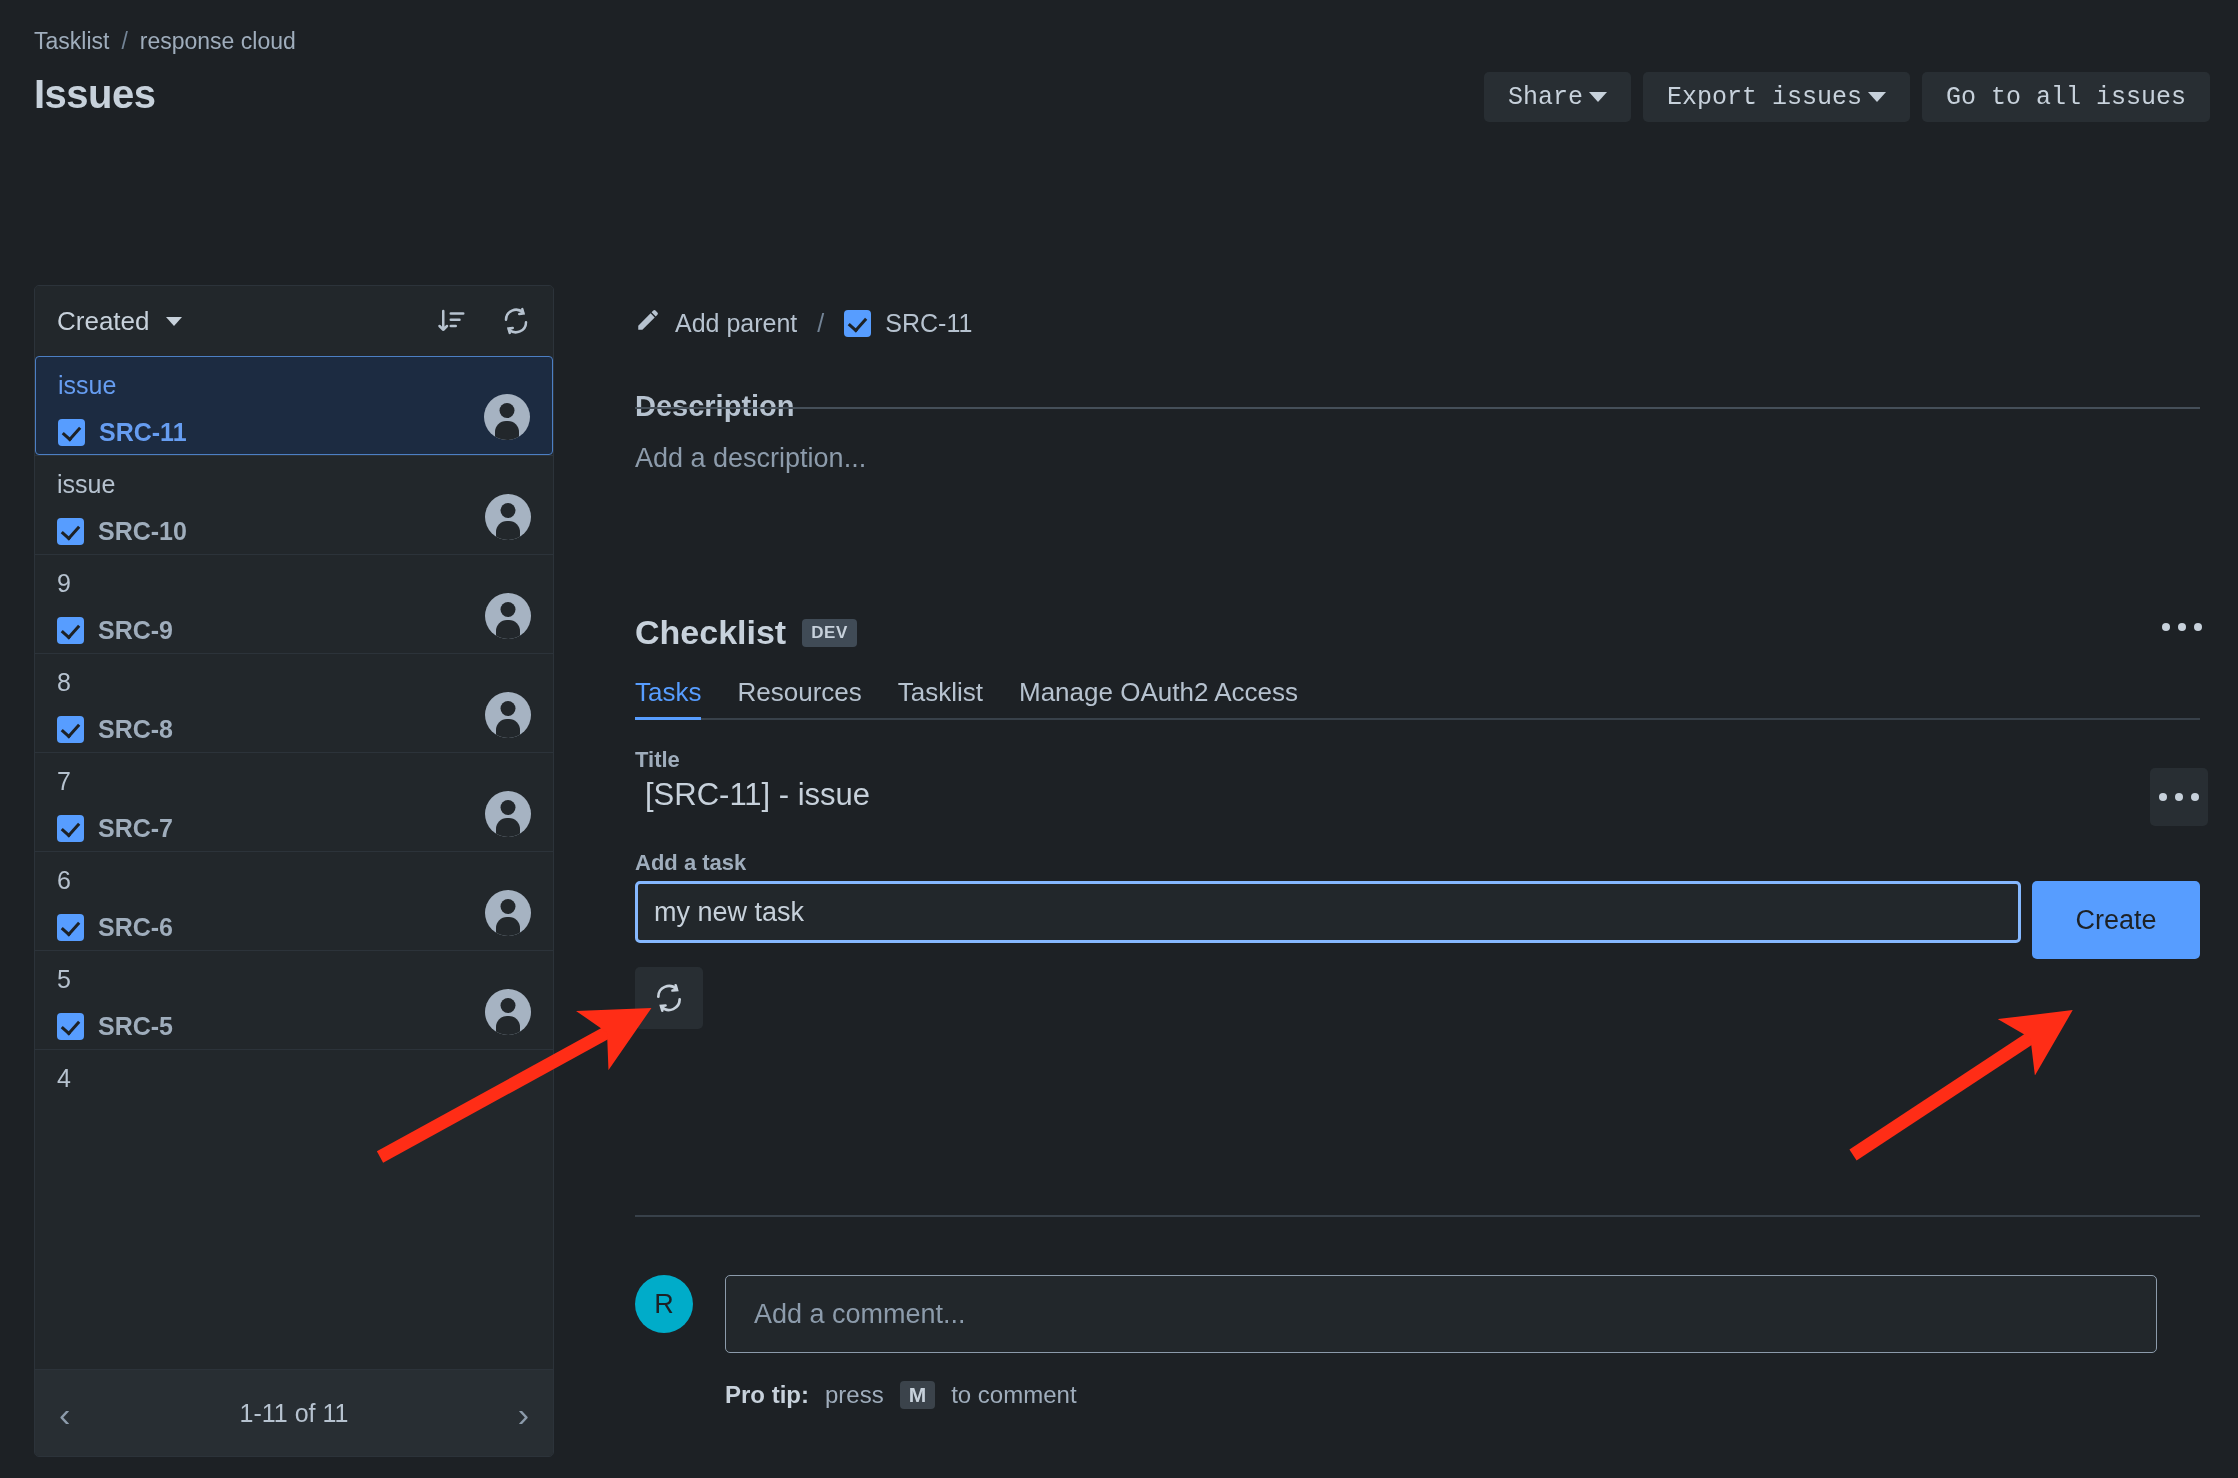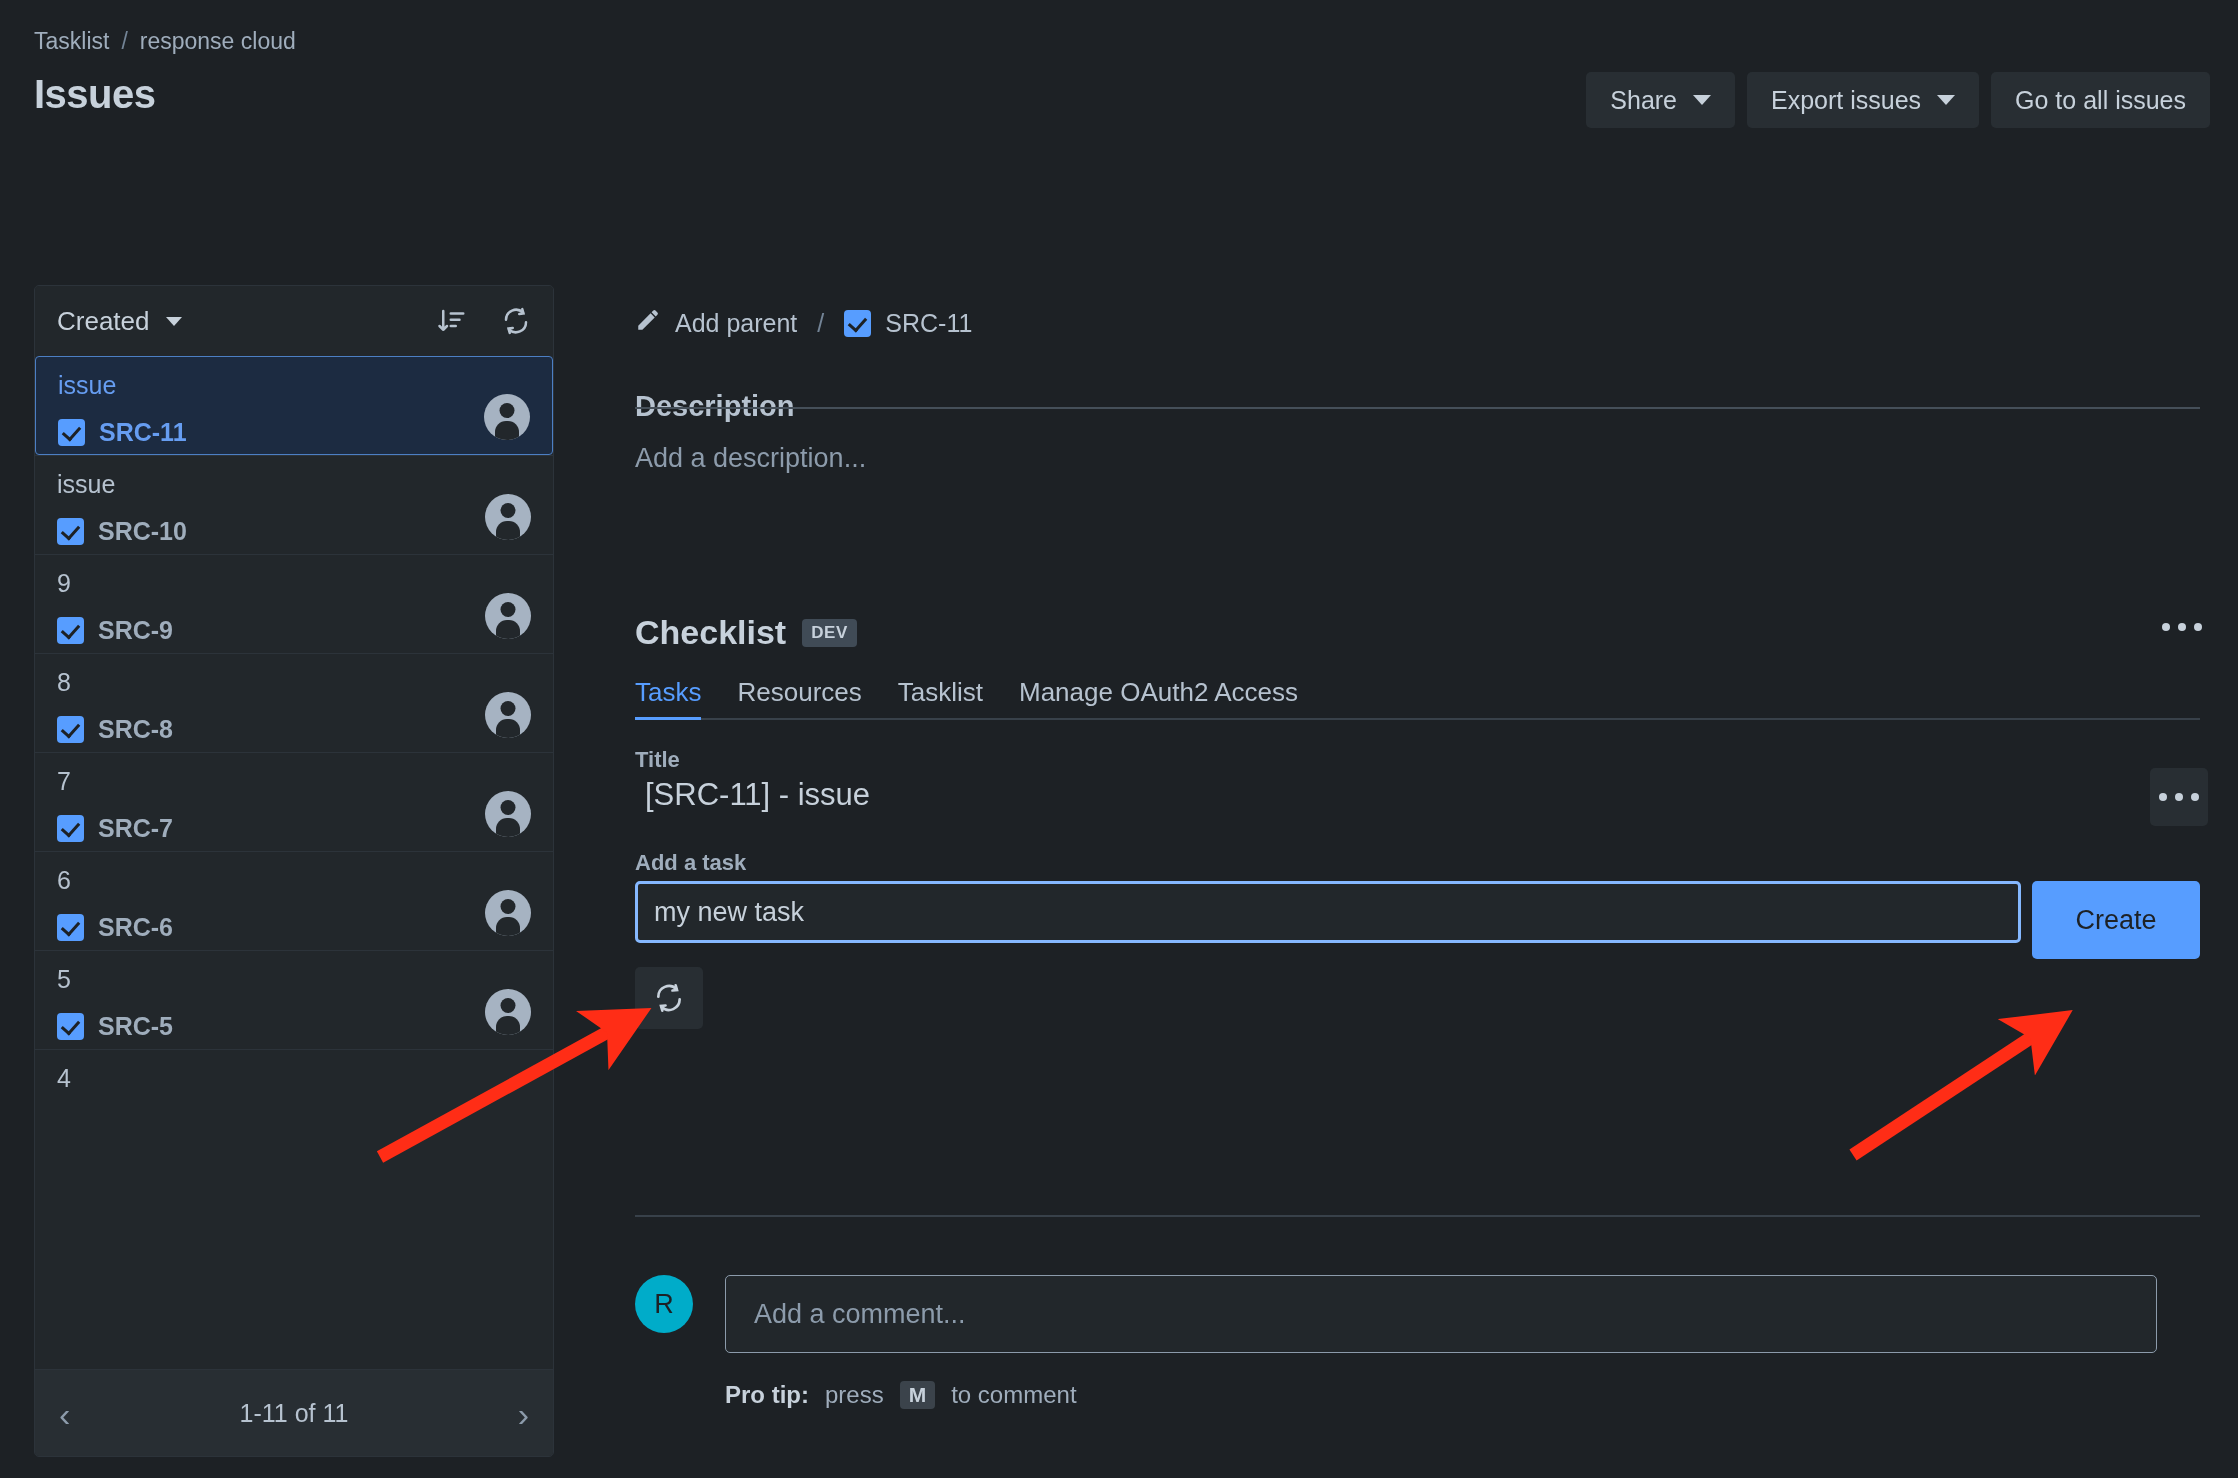--- a/index.html
+++ b/index.html
@@ -26,23 +26,23 @@
     letter-spacing: -0.5px;
   }
 
   .top-actions {
     position: absolute; right: 28px; top: 72px;
     display: flex; align-items: center; gap: 12px;
   }
   .tbtn {
     background: #282E33; color: #C7D1DB;
     border: none; border-radius: 5px;
-    height: 56px; padding: 0 24px;
-    font-size: 25px; font-family: Liberation Sans, sans-serif;
-    display: flex; align-items: center; gap: 16px;
+    height: 50px; padding: 0 24px;
+    font-size: 25px; font-family: Liberation Mono, monospace;
+    display: flex; align-items: center; gap: 6px;
     cursor: pointer;
   }
   .chev { display:inline-block; width:0; height:0;
     border-left: 9px solid transparent; border-right: 9px solid transparent;
     border-top: 10px solid #C7D1DB; }
 
   
   .jql {
     position: absolute; left: 34px; top: 186px;
     width: 2204px; height: 70px;

